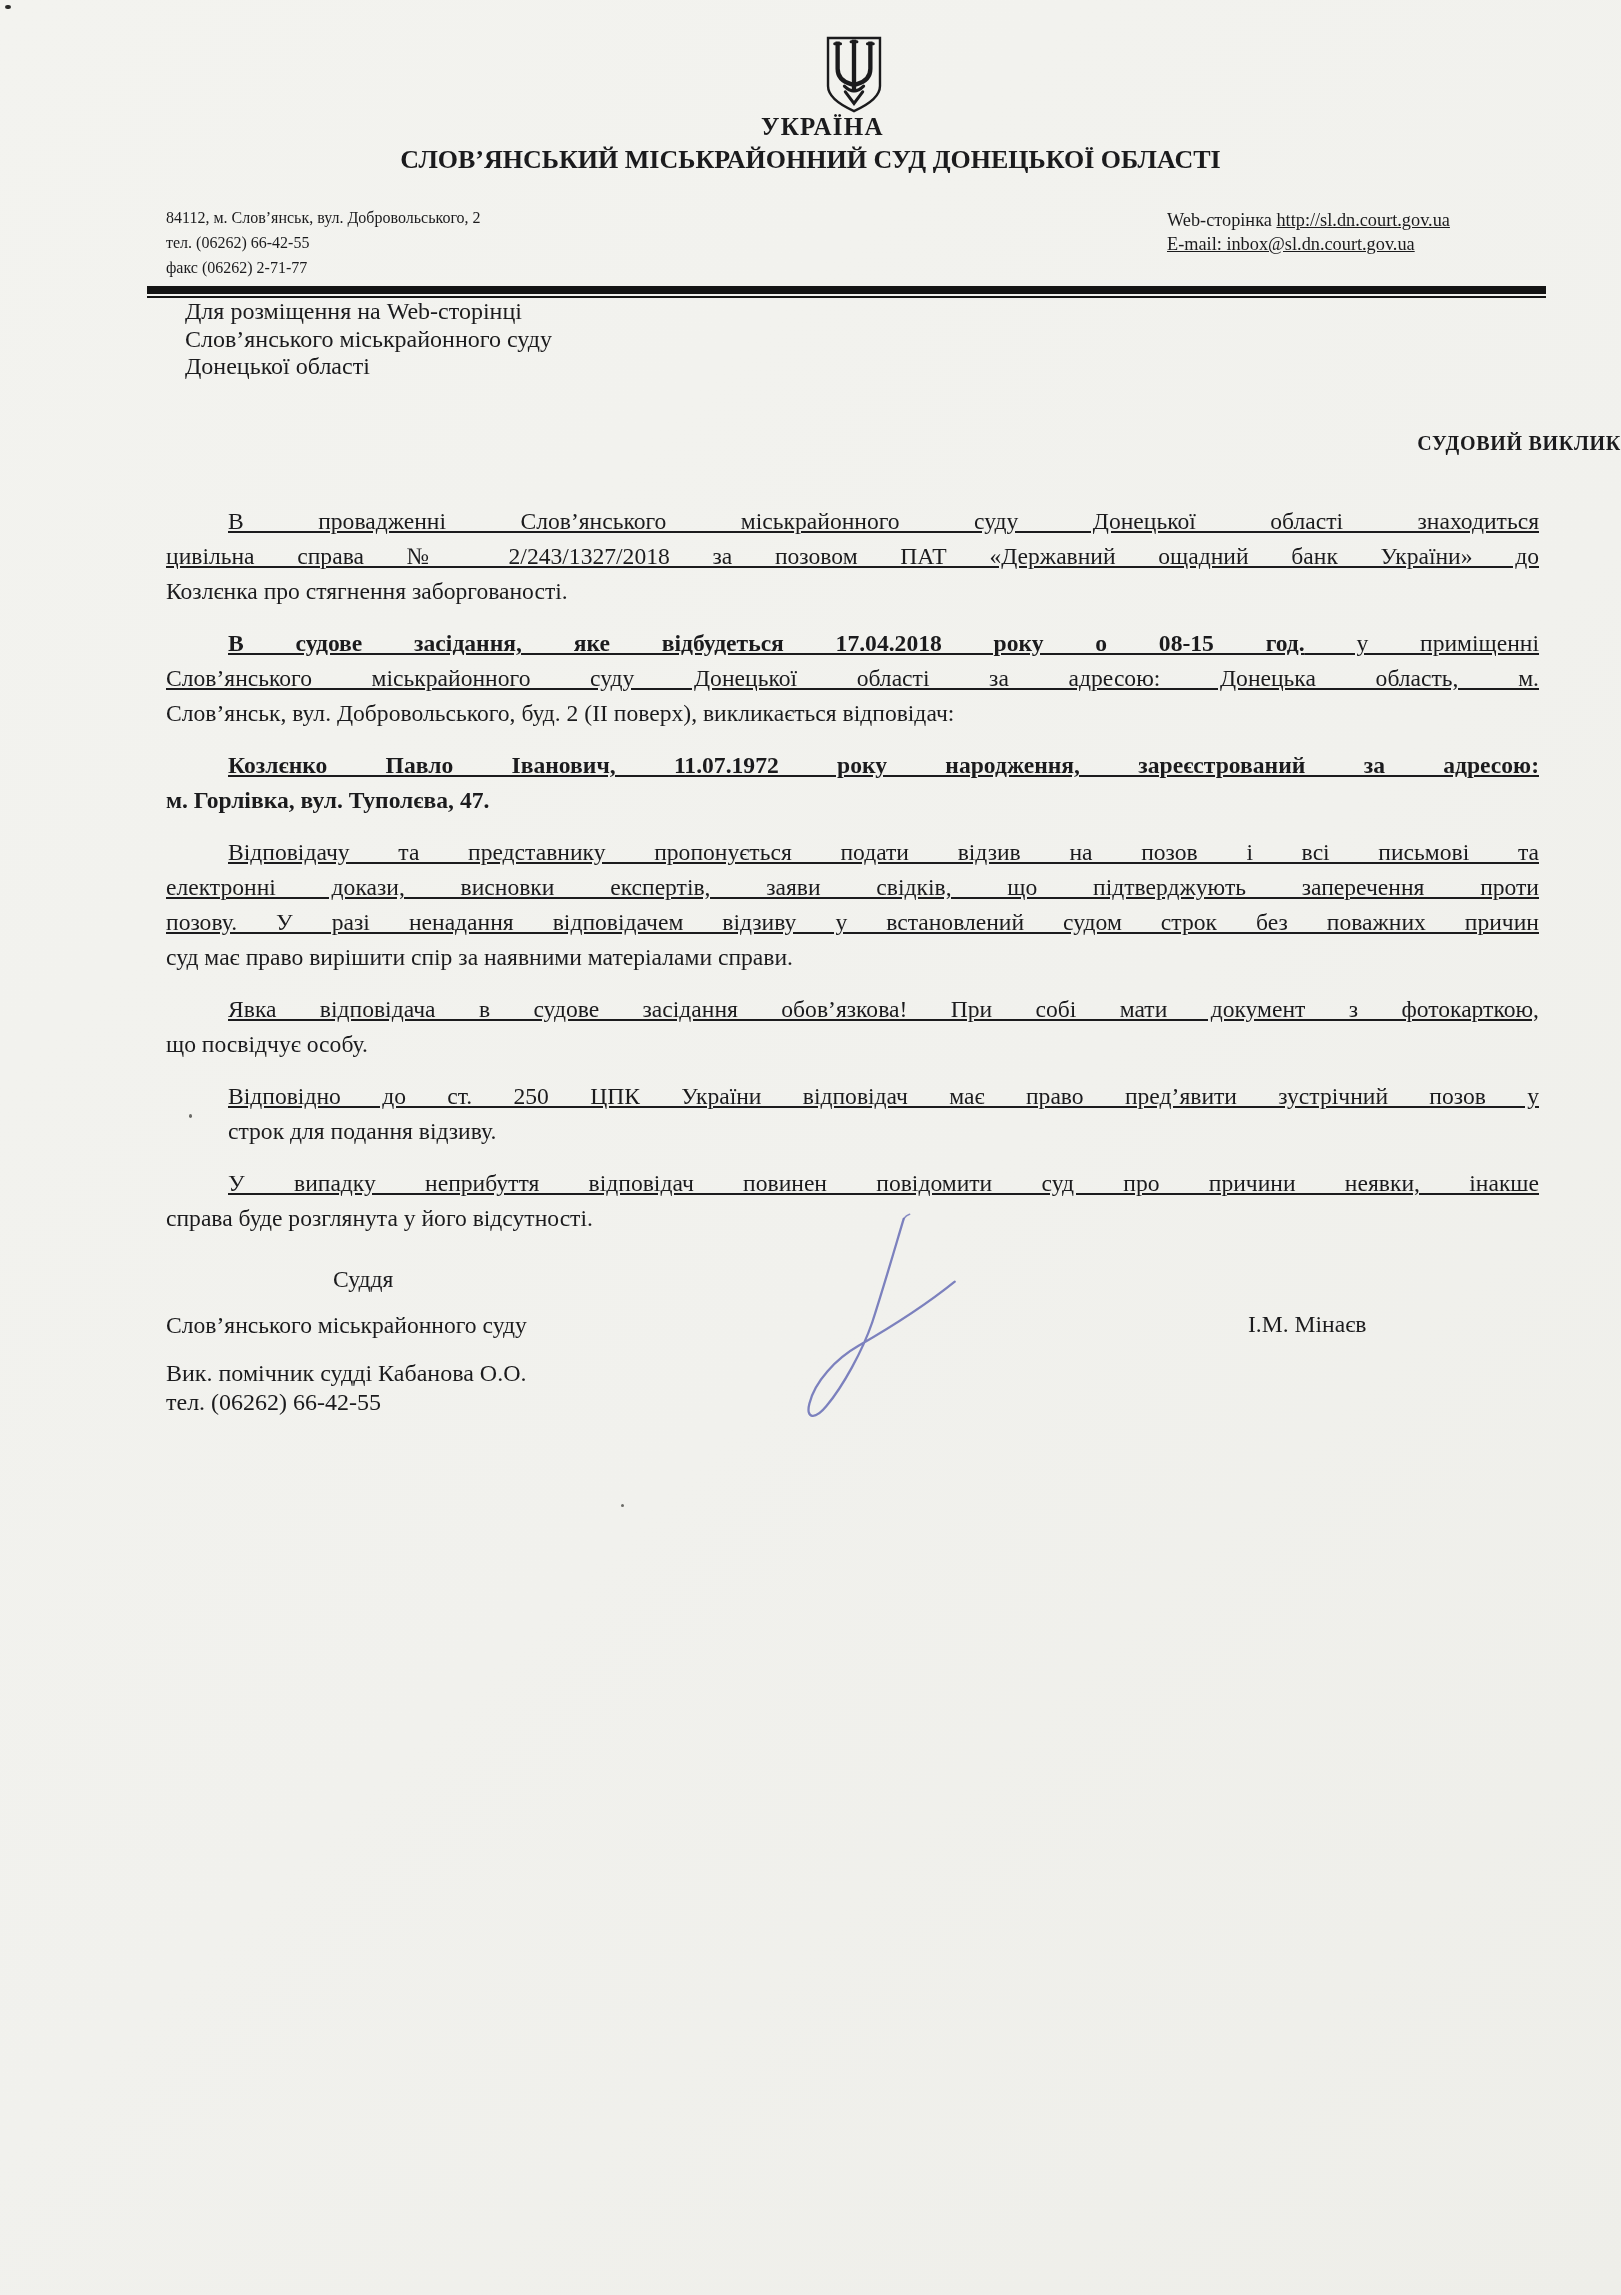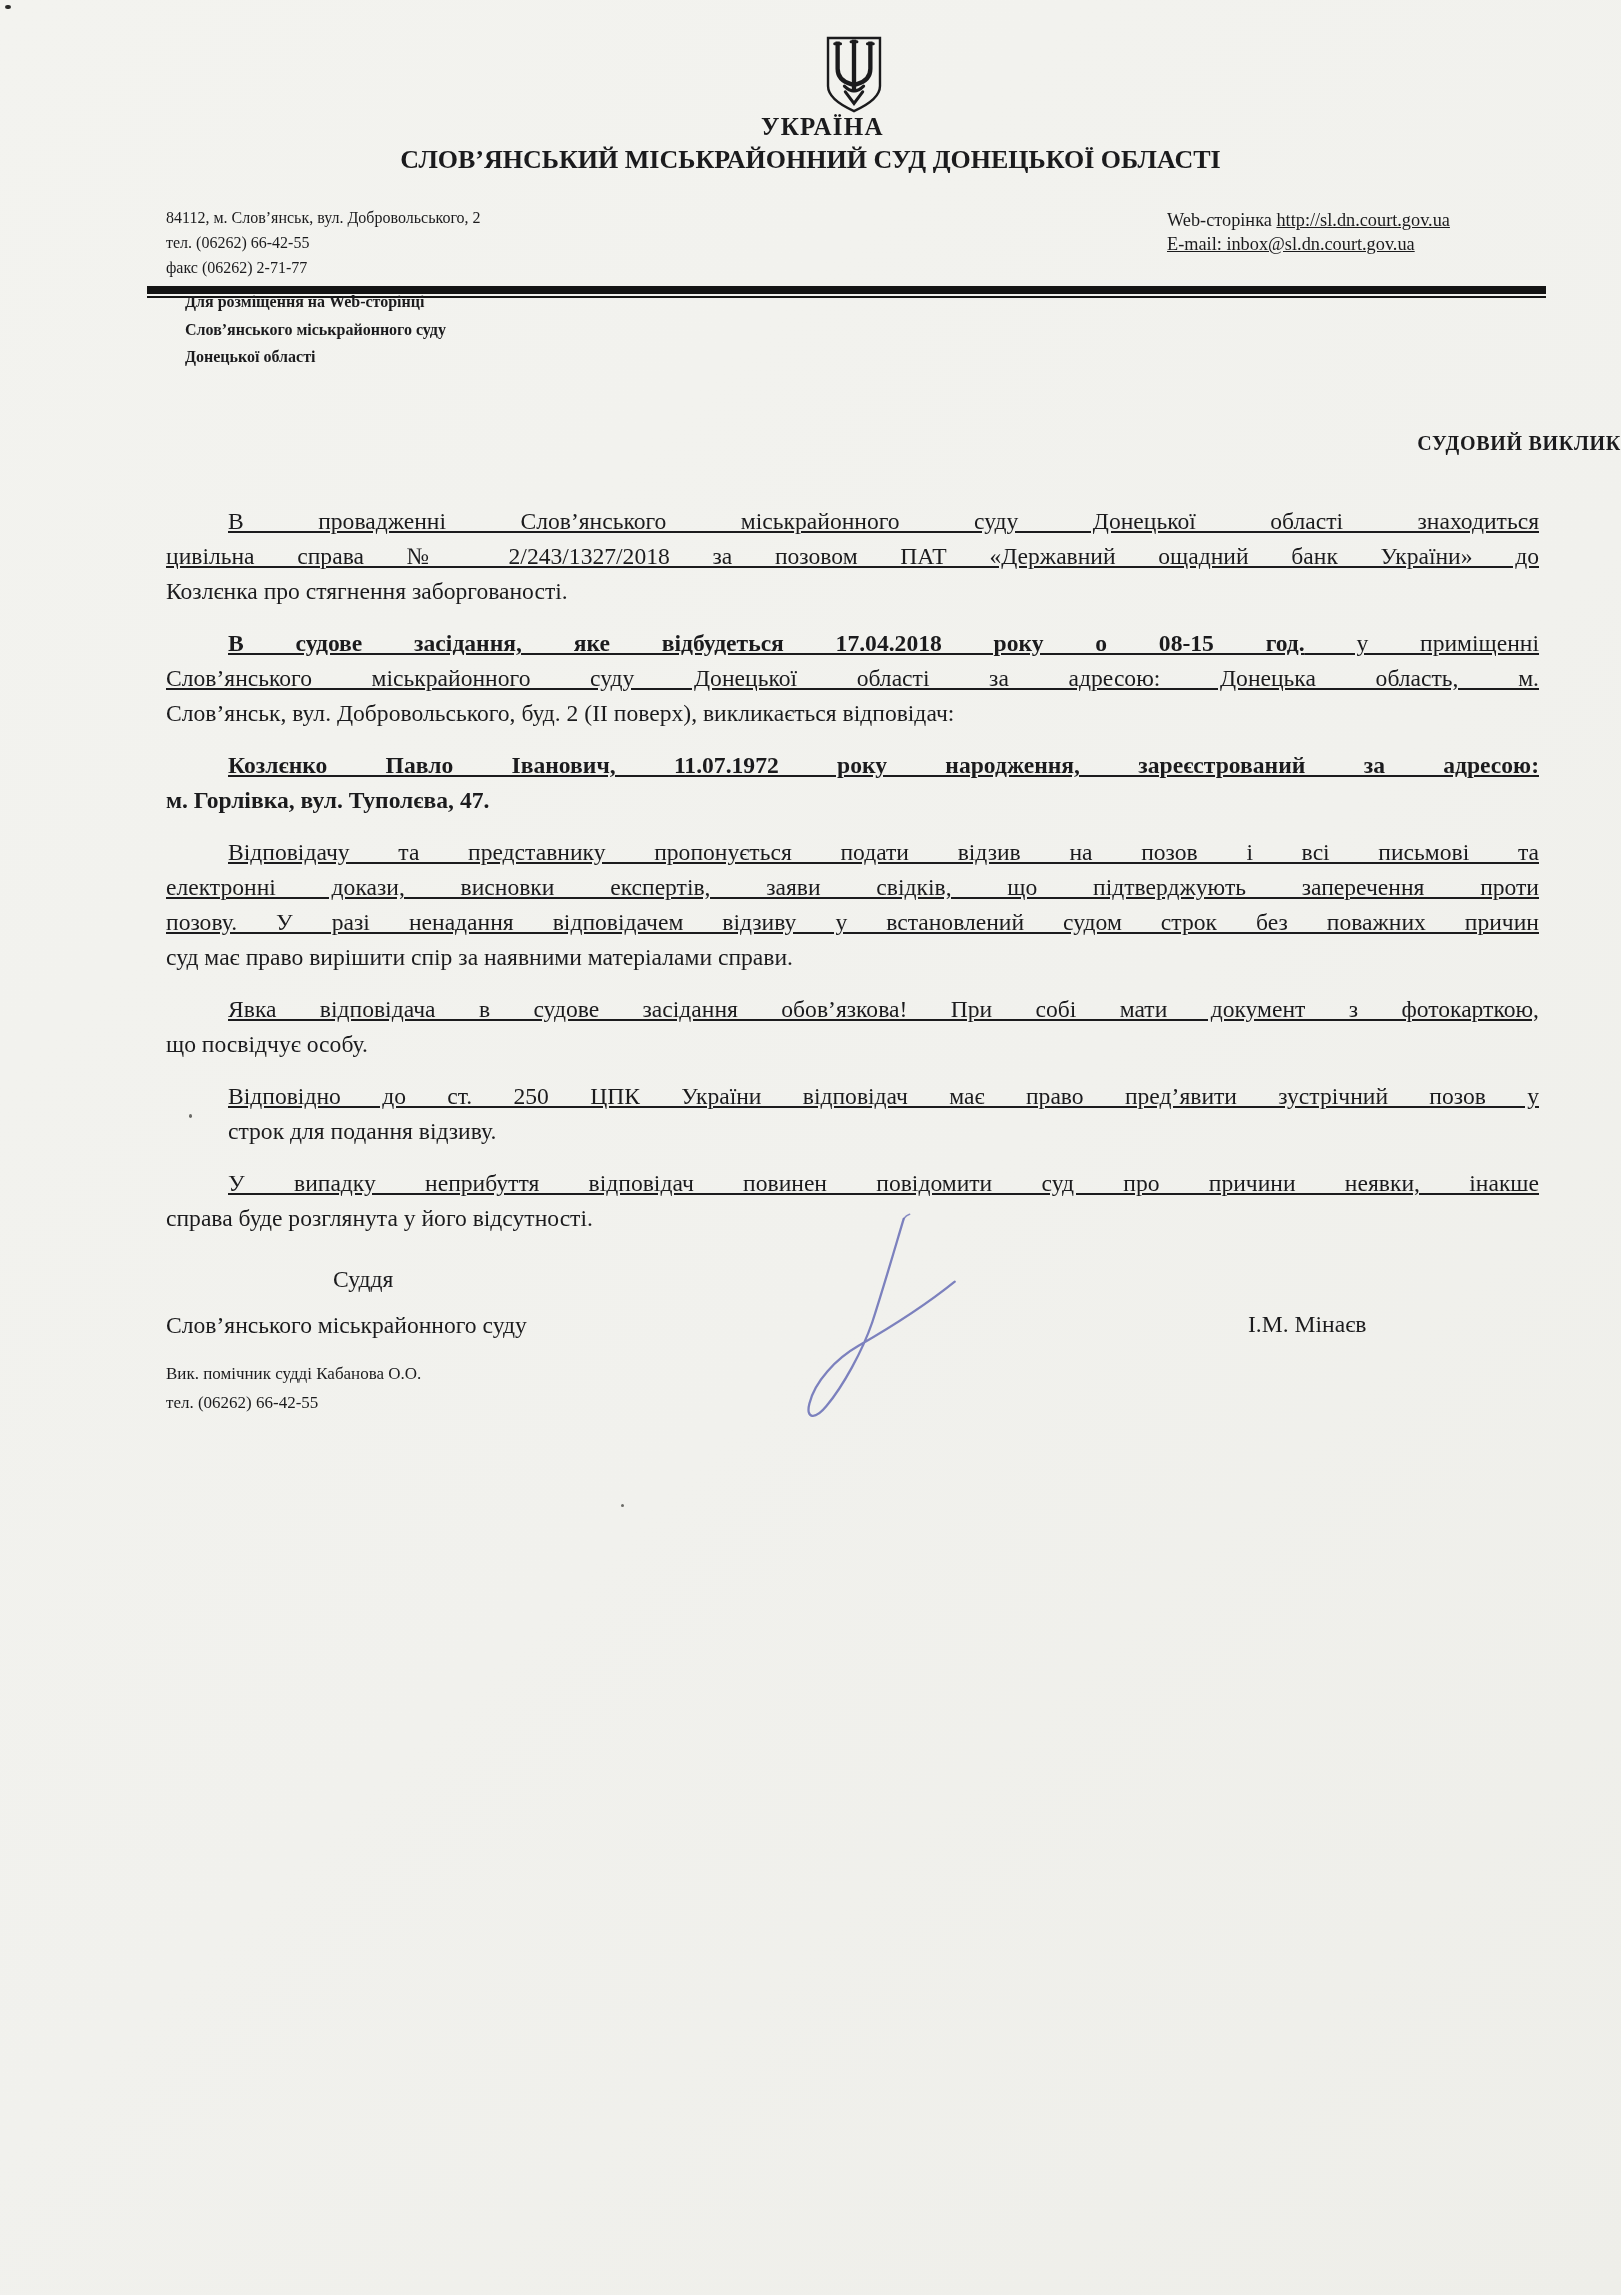--- a/index.html
+++ b/index.html
@@ -16,38 +16,38 @@
   .country{position:absolute;top:113px;left:12px;width:100%;text-align:center;
     font-size:25px;font-weight:bold;letter-spacing:1.3px;}
   .court-name{position:absolute;top:145px;left:0;width:100%;text-align:center;
     font-size:26px;font-weight:bold;}
   .addr{position:absolute;left:166px;top:205px;font-size:16px;line-height:25px;}
   .web{position:absolute;left:1167px;top:208px;font-size:18.3px;line-height:24px;}
   .u{text-decoration:underline;}
   .rule{position:absolute;left:147px;top:286px;width:1399px;}
   .rule .bar{height:7.9px;background:#141414;}
   .rule .thin{height:2px;background:#141414;margin-top:2.6px;}
-  .note{position:absolute;left:185px;top:288px;font-size:16px;line-height:27.5px;font-weight:bold;}
+  .note{position:absolute;left:185px;top:298px;font-size:24px;line-height:27.5px;}
   
   .title{position:absolute;top:432px;left:0;width:100%;text-align:right;
     font-size:20px;font-weight:bold;letter-spacing:0.7px;}
   .body{position:absolute;left:166px;top:504px;width:1373px;
     font-size:23.6px;line-height:35px;}
   .para{margin:0 0 17px 0;}
   .ln{text-align:justify;text-align-last:justify;text-decoration:underline;}
   .last{text-align:left;text-align-last:left;}
   .ind{text-indent:62px;}
   .b{font-weight:bold;}
   
   .sig{position:absolute;left:166px;top:1262px;width:1373px;font-size:23.6px;line-height:35px;}
   .sig-role{margin-left:167px;}
   .sig-court{margin-top:10.5px;}
   .sig-name{position:absolute;left:1082px;top:45px;}
   .sig-svg{position:absolute;left:776px;top:1211px;width:203px;height:216px;}
-  .exec{position:absolute;left:166px;top:1359px;font-size:17px;line-height:29px;}
+  .exec{position:absolute;left:166px;top:1359px;font-size:24px;line-height:29px;}
   
   .speck{position:absolute;background:#6a6a66;border-radius:50%;}
   .s1{left:5.2px;top:4.6px;width:5.9px;height:4.6px;background:#2a2a28;}
   .s2{left:189px;top:1114px;width:3.3px;height:3.9px;}
   .s3{left:621px;top:1504px;width:3.3px;height:3.3px;}
 </style>
 </head>
 <body>
 
 <div class="page">

